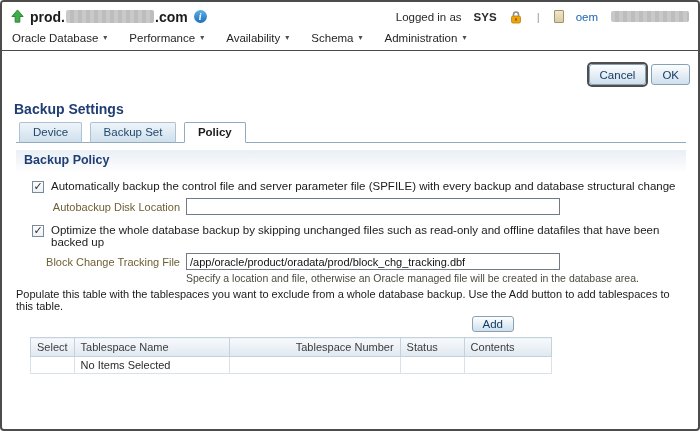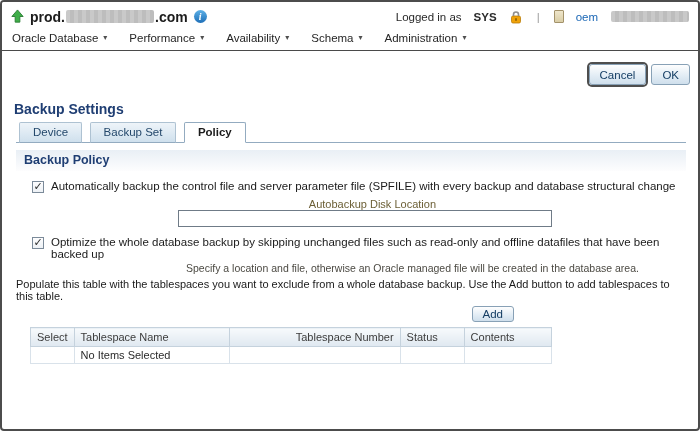--- a/index.html
+++ b/index.html
@@ -50,21 +50,21 @@
     background: linear-gradient(#e9eff5, #fdfdfe);
     font-size: 12.5px; font-weight: bold; color: #1f3e73;
   }
   .cb-row { display: flex; align-items: flex-start; gap: 7px; margin: 9px 14px 0 30px; font-size: 11.5px; color:#1a1a1a; }
   .cb {
     width: 12px; height: 12px; flex: none; margin-top: 1px;
     border: 1px solid #7b8a99; background: linear-gradient(#fdfdfe,#edf1f5);
     display: inline-flex; align-items: center; justify-content: center; cursor: pointer;
   }
   .cb.checked::after { content: "✓"; font-size: 11px; line-height: 1; color: #2c2c2c; margin-top: -1px; }
-  .field-row { display: flex; align-items: center; margin: 5px 0 0 30px; flex-direction: column; }
+  .field-row { display: flex; align-items: center; margin: 5px 0 0 30px; }
   .field-label { width: 148px; text-align: right; margin-right: 6px; font-size: 11px; color: #6c5f35; }
   .text-input {
     width: 374px; height: 17px; border: 1px solid #6f7b87; background: #fff;
     font-family: "Liberation Sans", sans-serif; font-size: 11px; color: #111; padding: 0 3px;
   }
   .hint { margin: 2px 0 0 184px; width: 505px; font-size: 10.5px; line-height: 1.25; color: #4c4a43; }
   .section-desc { margin: 3px 12px 0 14px; font-size: 11px; color: #1a1a1a; }
   
   .add-row { width: 517px; margin: 2px 0 0 28px; text-align: right; padding-right: 33px; height: 21px; }
   .ts-table { border-collapse: collapse; margin: 2px 0 0 28px; font-size: 11px; color:#3c3c3c; }
@@ -167,20 +167,24 @@
     <span class="field-label">Autobackup Disk Location</span>
     <input class="text-input" type="text" value="" style="">
   </div>
 
   <div class="cb-row">
     <span class="cb checked"></span>
     <span>Optimize the whole database backup by skipping unchanged files such as read-only and offline datafiles that have been backed up</span>
   </div>
 
 
+  <div class="field-row">
+    <span class="field-label">Block Change Tracking File</span>
+    <input class="text-input" type="text" value="/app/oracle/product/oradata/prod/block_chg_tracking.dbf" style="">
+  </div>
   <div class="hint">Specify a location and file, otherwise an Oracle managed file will be created in the database area.</div>
 
   <div class="section-desc">Populate this table with the tablespaces you want to exclude from a whole database backup. Use the Add button to add tablespaces to this table.</div>
 
   <div class="add-row">
     <button class="btn">Add</button>
   </div>
 
   <table class="ts-table">
     <colgroup>

